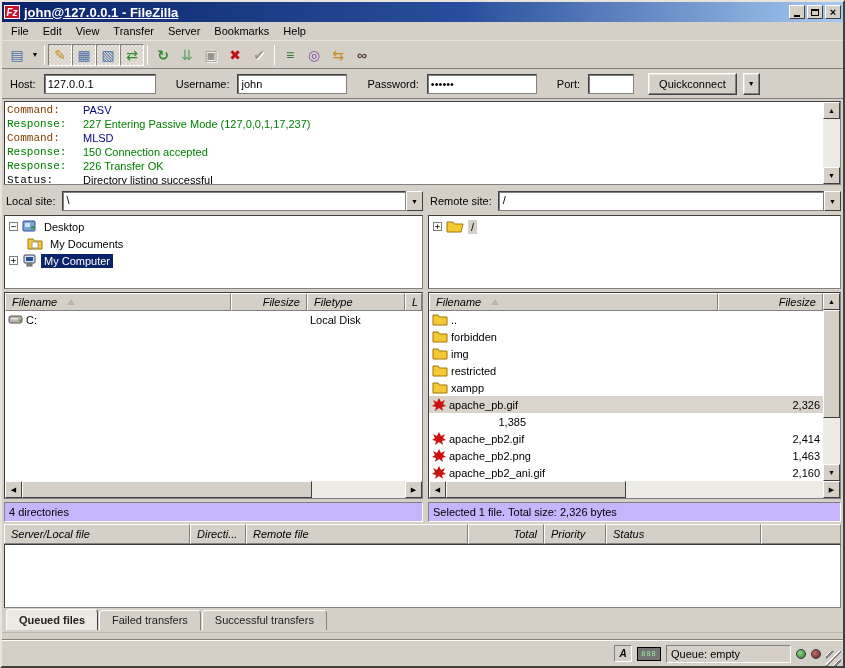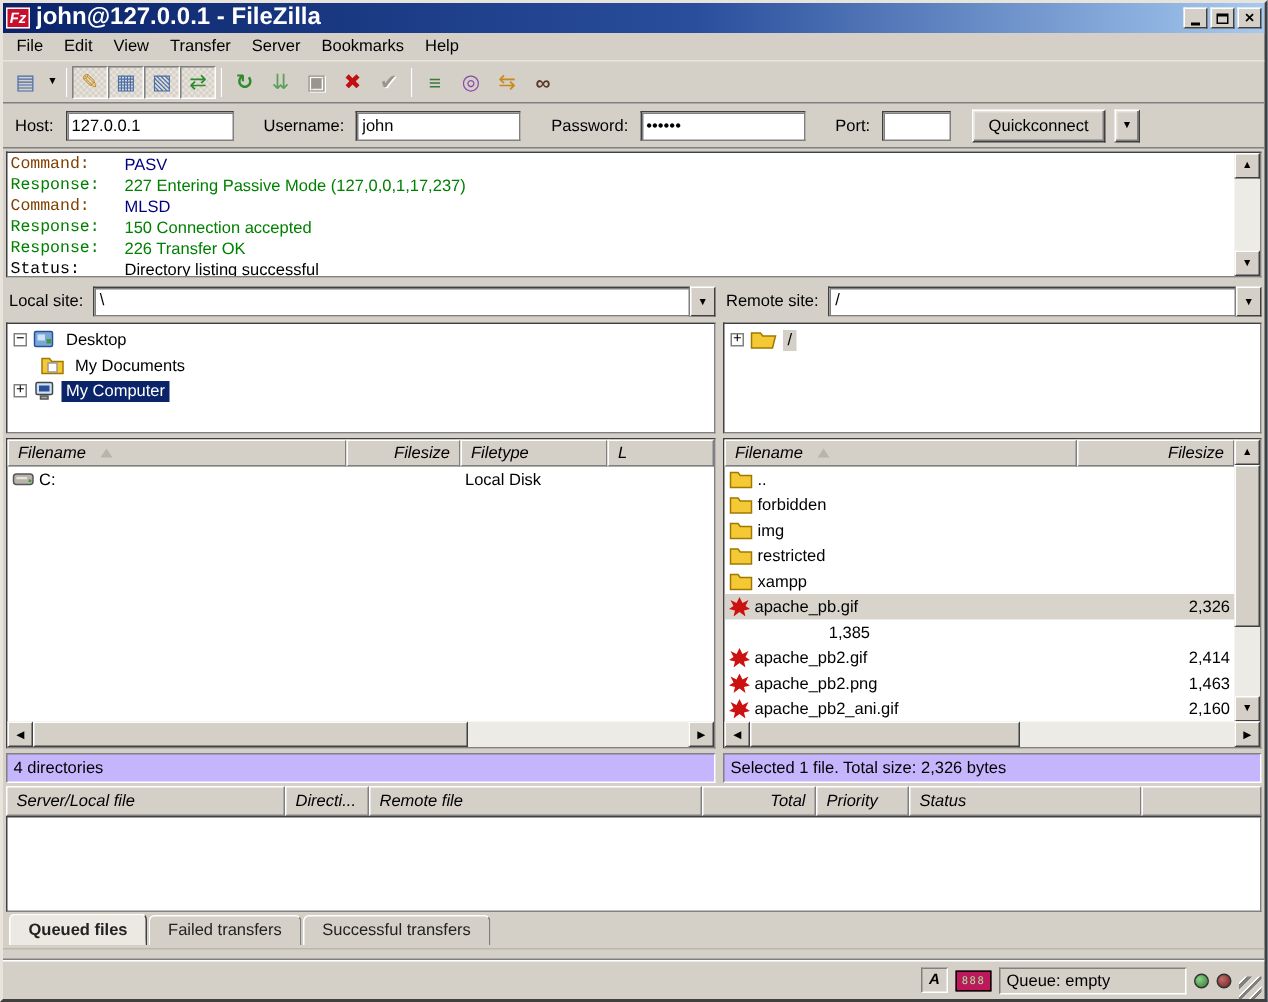--- a/index.html
+++ b/index.html
@@ -16,21 +16,21 @@
   
   .titlebar {
     height:20px; background:linear-gradient(to right,#0A246A 0%,#2A4E9C 55%,#A6CAF0 100%);
     display:flex; align-items:center; padding:0 2px; flex:none;
   }
   .appicon {
     width:16px; height:14px; background:#C8102E; color:#fff; font-weight:bold;
     font-size:10px; display:flex; align-items:center; justify-content:center;
     border:1px solid #fff; margin-right:4px; font-style:italic;
   }
-  .title { color:#fff; font-weight:bold; font-size:16px; flex:1; white-space:nowrap; overflow:hidden; }
+  .title { color:#fff; font-weight:bold; font-size:13px; flex:1; white-space:nowrap; overflow:hidden;text-decoration:underline; }
   .tbtns { display:flex; gap:2px; }
   .tbtn {
     width:16px; height:14px; background:#D4D0C8; display:flex; align-items:center; justify-content:center;
     border-top:1px solid #fff; border-left:1px solid #fff; border-right:1px solid #404040; border-bottom:1px solid #404040;
     font-size:9px; line-height:1; cursor:pointer;
   }
   .glyph-min { width:6px; height:2px; background:#000; margin-top:7px; }
   .glyph-max { width:8px; height:7px; border:1px solid #000; border-top:2px solid #000; }
   .glyph-close { font-size:11px; font-weight:bold; }
 
@@ -86,21 +86,21 @@
     border-top:1px solid #fff; border-left:1px solid #fff; border-right:1px solid #404040; border-bottom:1px solid #404040;
     font-size:7px; color:#000; cursor:pointer;
   }
   .sb-track { flex:1; }
   .thumb { background:#D4D0C8; border-top:1px solid #fff; border-left:1px solid #fff;
     border-right:1px solid #404040; border-bottom:1px solid #404040; cursor:pointer; }
 
   
   .panes { flex:none; height:337px; display:flex; padding:2px; gap:5px; }
   .pane { display:flex; flex-direction:column; }
-  .pane.left { width:473px; flex:none; }
+  .pane.left { width:419px; flex:none; }
   .pane.right { flex:1; }
   .sitebar { height:24px; display:flex; align-items:center; gap:4px; margin-bottom:2px; flex:none; }
   .sitebar .lbl { padding:0 2px; }
   .combo { flex:1; display:flex; height:20px; }
   .combo .cval { flex:1; background:#fff; border:1px solid #808080; border-top-color:#404040; border-left-color:#404040;
     box-shadow:inset 1px 1px 0 #808080; padding:2px 4px; }
   .combo .cbtn { width:17px; height:20px; flex:none; }
 
   .treebox { height:74px; flex:none; background:#fff; margin-bottom:3px; overflow:hidden;
     border:1px solid #808080; border-top-color:#404040; border-left-color:#404040; padding:2px 0 0 4px; }
@@ -148,21 +148,21 @@
   .tab.active { background:#ECE9E2; font-weight:bold; border-right:1px solid #404040; position:relative; top:-1px; padding-top:4px; }
 
   .filler { flex:1; }
 
   
   .statusbar { flex:none; height:26px; border-top:1px solid #fff; box-shadow:0 -1px 0 #808080;
     display:flex; align-items:center; justify-content:flex-end; gap:5px; padding:0 2px; }
   .sicon { width:18px; height:17px; display:flex; align-items:center; justify-content:center;
     border:1px solid #808080; border-bottom-color:#fff; border-right-color:#fff; background:#D4D0C8;
     font-size:10px; font-weight:bold; font-style:italic; }
-  .speedicon { width:24px; height:14px; background:#be185d; color:#9ef09e; font-size:7px; letter-spacing:1px;
+  .speedicon { width:24px; height:14px; background:#737373; color:#9ef09e; font-size:7px; letter-spacing:1px;
     display:flex; align-items:center; justify-content:center; border:1px solid #000;
     font-family:"DejaVu Sans Mono",monospace; }
   .queuefield { width:125px; height:18px; display:flex; align-items:center; padding:0 4px;
     border:1px solid #808080; border-bottom-color:#fff; border-right-color:#fff; }
   .led { width:10px; height:10px; border-radius:50%; border:1px solid #333; }
   .led.green { background:radial-gradient(circle at 35% 35%, #8ad48a, #2f7a2f); }
   .led.red { background:radial-gradient(circle at 35% 35%, #c46a6a, #6e1f1f); }
   .grip { width:15px; height:15px; align-self:flex-end;
     background:repeating-linear-gradient(135deg, transparent 0 3px, #fff 3px 4px, #808080 4px 6px); }
 

